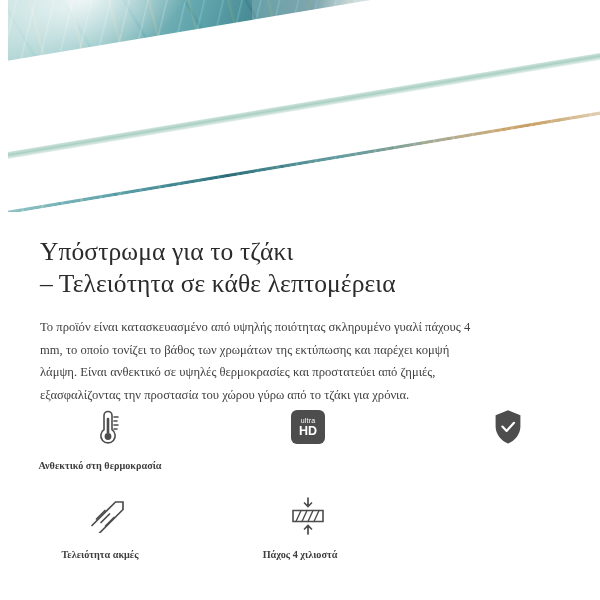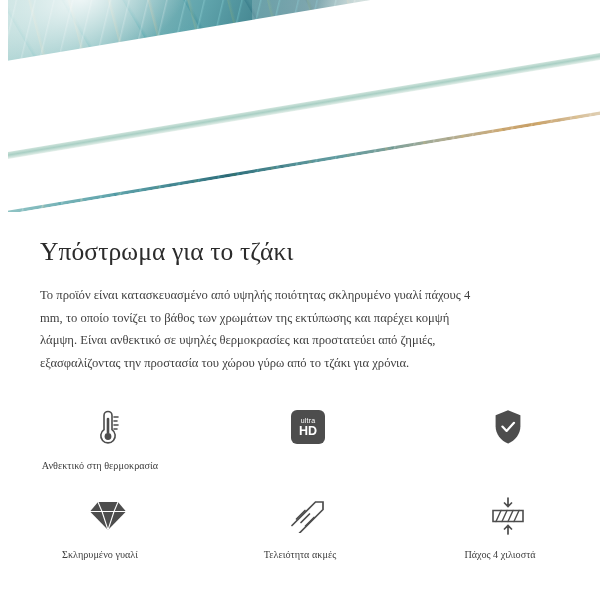--- a/index.html
+++ b/index.html
@@ -178,20 +178,21 @@
     margin-left: 16px;
   }
   .feature .flabel {
     margin-top: 9px;
     font-family: "Liberation Serif", serif;
     font-size: 10.2px;
     line-height: 14px;
     color: #3d3d3d;
     text-align: left;
     max-width: 160px;
+    font-weight: bold;
   }
   .ultrahd {
     width: 34px;
     height: 34px;
     border-radius: 6px;
     background: #4d4d4d;
     color: #ffffff;
     display: flex;
     flex-direction: column;
     align-items: center;
@@ -218,20 +219,21 @@
       <div class="hero-mask"></div>
       <div class="glass-edge"></div>
       <div class="sparkle s1"></div>
       <div class="sparkle s2"></div>
     </div>
   </div>
 
   <div class="content">
     <h1 class="headline">
       <span>Υπόστρωμα για το τζάκι</span>
+      <span class="l2">– Τελειότητα σε κάθε λεπτομέρεια</span>
     </h1>
     <p class="body-copy">Το προϊόν είναι κατασκευασμένο από υψηλής ποιότητας σκληρυμένο γυαλί πάχους 4 mm, το οποίο τονίζει το βάθος των χρωμάτων της εκτύπωσης και παρέχει κομψή λάμψη. Είναι ανθεκτικό σε υψηλές θερμοκρασίες και προστατεύει από ζημιές, εξασφαλίζοντας την προστασία του χώρου γύρω από το τζάκι για χρόνια.</p>
   </div>
 
   <div class="features">
 
     <div class="feature">
       <div class="ficon">
         <svg width="30" height="42" viewBox="0 0 30 42" fill="none" stroke="#4d4d4d" stroke-width="1.6">
           <path d="M15 5.5a4 4 0 0 1 4 4v14.2a7.2 7.2 0 1 1-8 0V9.5a4 4 0 0 1 4-4z"></path>
@@ -254,29 +256,20 @@
 
     <div class="feature">
       <div class="ficon">
         <svg width="34" height="40" viewBox="0 0 34 40" fill="none">
           <path d="M17 3.2 4.6 8.2v11.1c0 7.6 5.1 14.5 12.4 17.2 7.3-2.7 12.4-9.6 12.4-17.2V8.2L17 3.2z" fill="#4d4d4d"></path>
           <path d="M11.4 19.6l4.2 4.3 7.4-8.1" stroke="#ffffff" stroke-width="2.2" stroke-linecap="round" stroke-linejoin="round" fill="none"></path>
         </svg>
       </div>
     </div>
 
-    <div class="feature">
-      <div class="ficon">
-        <svg width="38" height="34" viewBox="0 0 38 34" fill="none">
-          <path d="M9 3h20l8 9.5L19 31 1 12.5 9 3z" fill="#4d4d4d"></path>
-          <path d="M1 12.5h36M9 3l4 9.5L19 31 25 12.5 29 3M13 12.5h12" stroke="#ffffff" stroke-width="1.1" fill="none"></path>
-        </svg>
-      </div>
-      <div class="flabel">Σκληρυμένο γυαλί</div>
-    </div>
 
     <div class="feature">
       <div class="ficon">
         <svg width="38" height="34" viewBox="0 0 38 34" fill="none" stroke="#4d4d4d" stroke-width="1.7" stroke-linecap="round">
           <path d="M3 26.5 26.5 3H34v7.5L10.5 34"></path>
           <path d="M12 23.5 20.5 15M16.5 27 25 18.5M7.5 20 16 11.5"></path>
         </svg>
       </div>
       <div class="flabel">Τελειότητα ακμές</div>
     </div>

